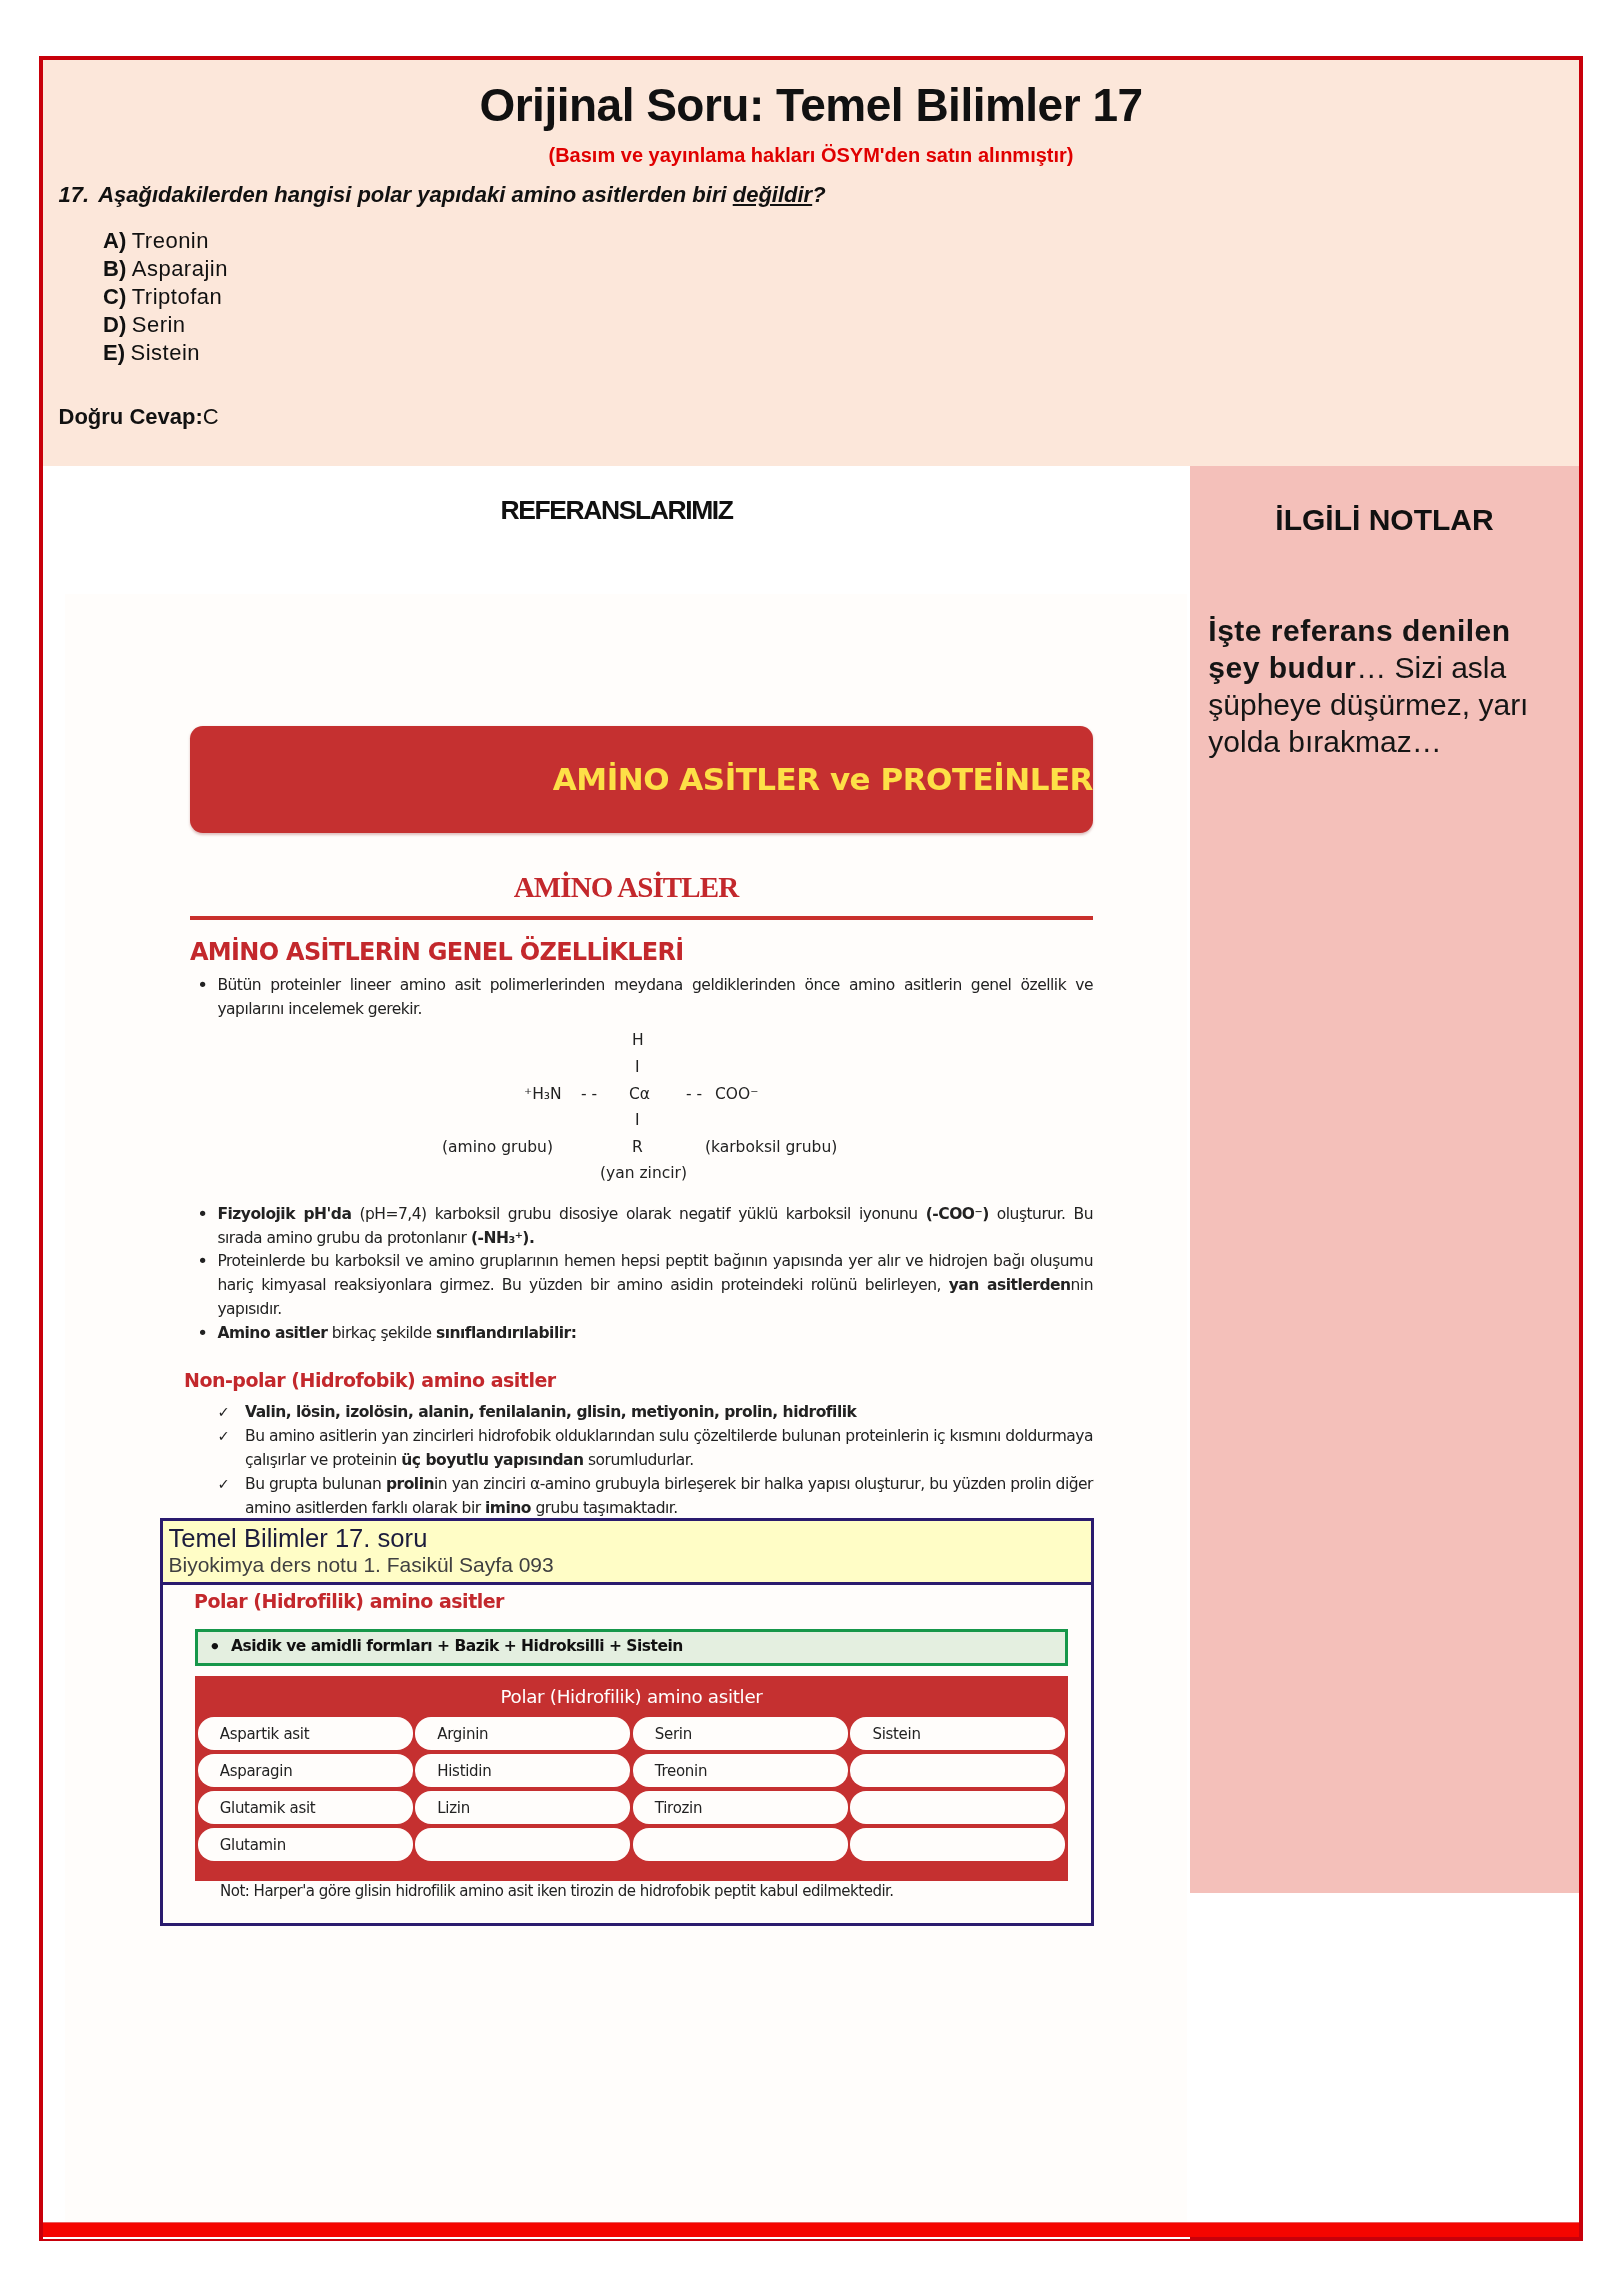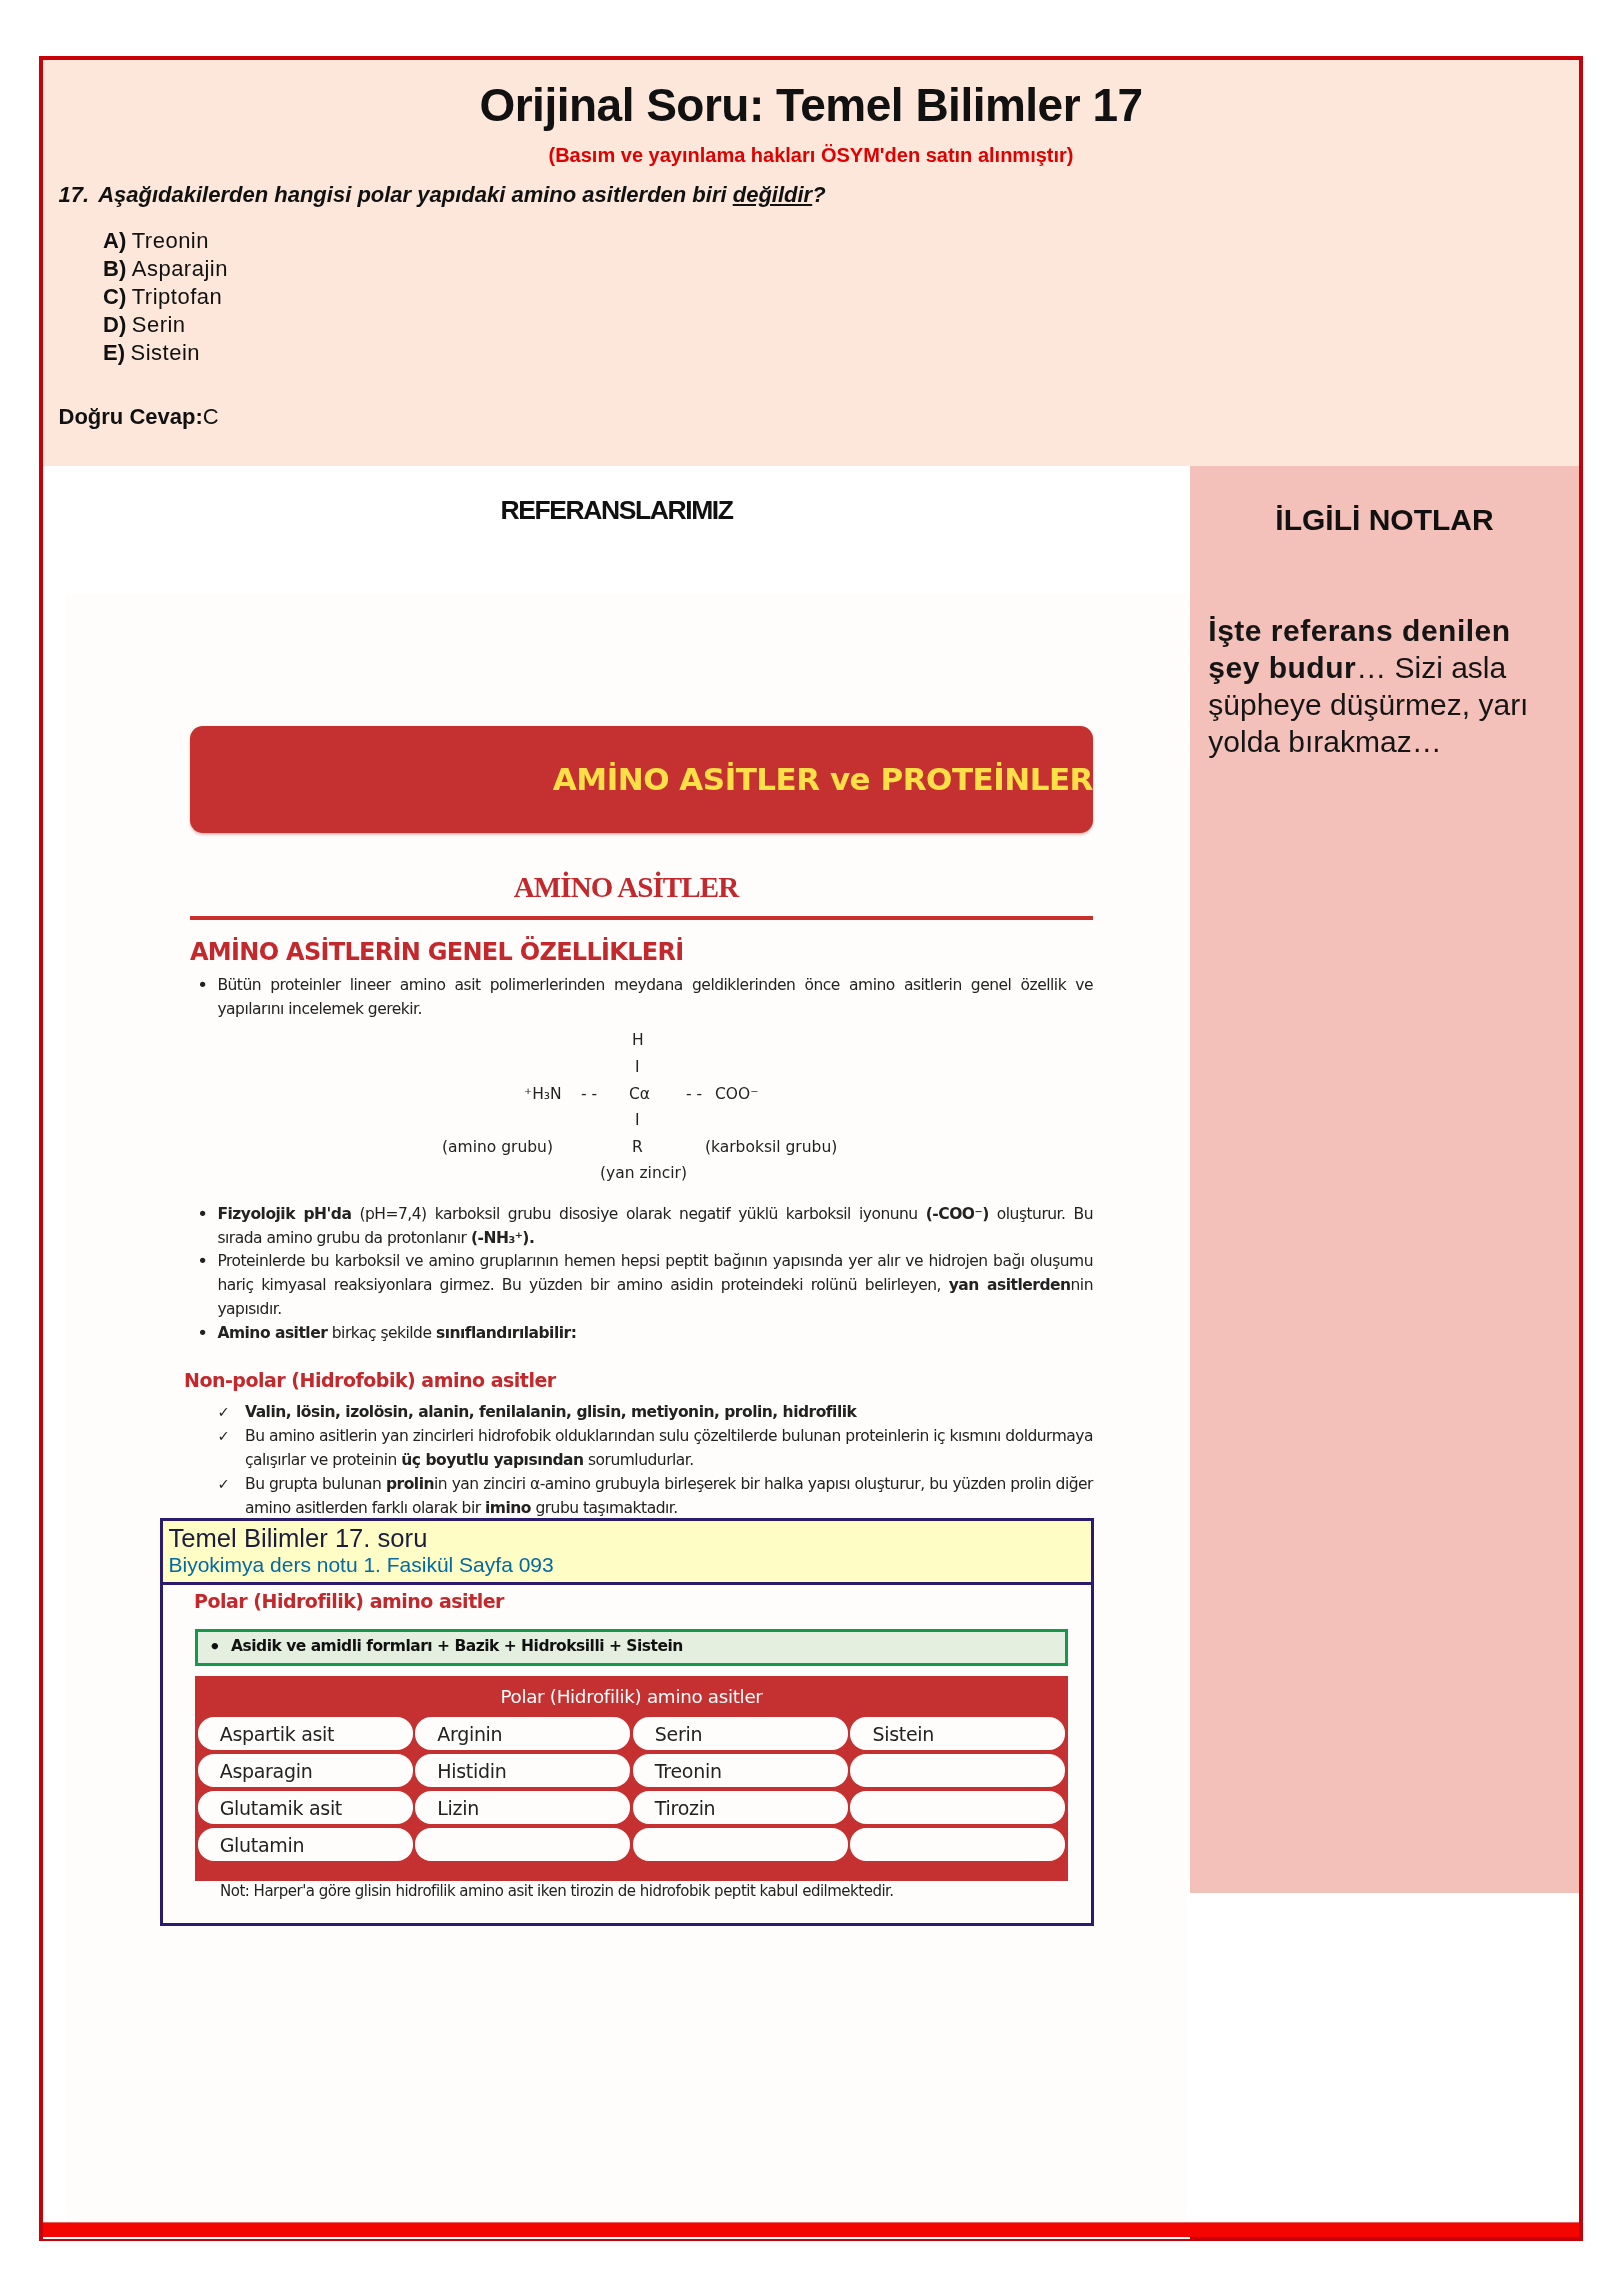--- a/index.html
+++ b/index.html
@@ -99,21 +99,21 @@
 
     .ref-box {
       position: absolute; left: 95px; top: 924px; width: 934px; height: 408px;
       border: 3.7px solid #2a1b6e; background: #fffdfb;
     }
     .ref-head {
       position: absolute; left: 0; top: 0; right: 0; height: 64px; background: #fffdc6;
       border-bottom: 3.7px solid #2a1b6e; padding: 3.7px 0 0 5.5px;
     }
     .ref-head .l1 { font-size: 25.6px; color: #1c1c3c; line-height: 27.4px; }
-    .ref-head .l2 { font-size: 21px; color: #0369a1; line-height: 25px; }
+    .ref-head .l2 { font-size: 21px; color: #404040; line-height: 25px; }
     .polar-h {
       position: absolute; left: 31px; top: 69px; color: #c3282c;
       font-family: "DejaVu Sans", sans-serif; font-size: 19px; font-weight: bold; letter-spacing: -0.5px;
     }
     .green-box {
       position: absolute; left: 32px; top: 108px; width: 873px; height: 37px;
       border: 3.7px solid #16974a; background: #e4efe0;
       font-family: "DejaVu Sans", sans-serif; font-size: 15.5px; font-weight: bold; color: #111;
       line-height: 29px; padding-left: 33px; letter-spacing: -0.5px; position: absolute;
     }
@@ -122,21 +122,21 @@
       position: absolute; left: 32px; top: 155px; width: 873px; background: #c53030;
       padding: 0 2.7px 16.4px 2.7px;
     }
     .aa-table .th {
       height: 41px; line-height: 41px; text-align: center; color: #fff;
       font-family: "DejaVu Sans", sans-serif; font-size: 18.3px; letter-spacing: -0.3px;
     }
     .aa-row { display: flex; height: 37px; margin-bottom: 0; }
     .aa-cell {
       flex: 1; background: #fffdfb; margin: 0 2.7px 3.7px 0; font-family: "DejaVu Sans", sans-serif;
-      font-size: 19px; color: #222; line-height: 35px; padding-left: 22px; letter-spacing: -0.3px; border-radius: 16px;
+      font-size: 15px; color: #222; line-height: 35px; padding-left: 22px; letter-spacing: -0.3px; border-radius: 16px;
     }
     .aa-cell:last-child { margin-right: 0; }
     .table-note {
       position: absolute; left: 57px; top: 361px; font-family: "DejaVu Sans", sans-serif;
       font-size: 15px; color: #222; letter-spacing: -0.5px;
     }
   </style>
 </head>
 <body>
 

